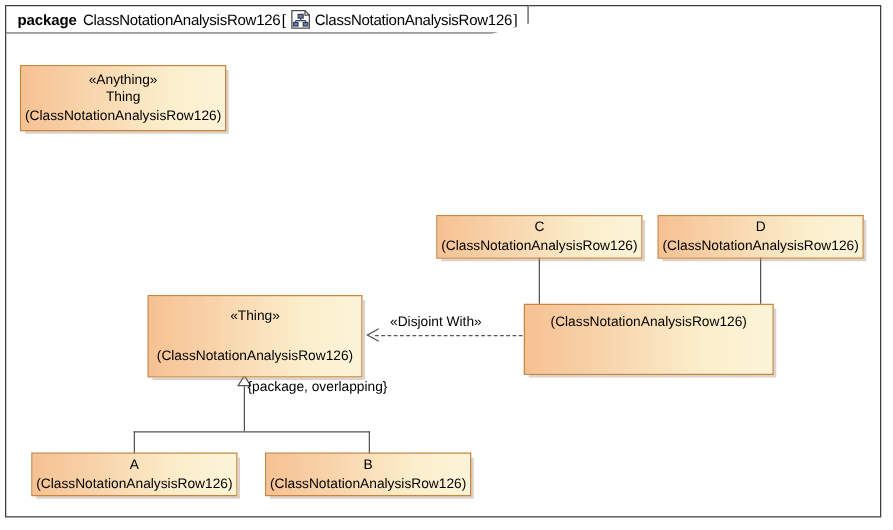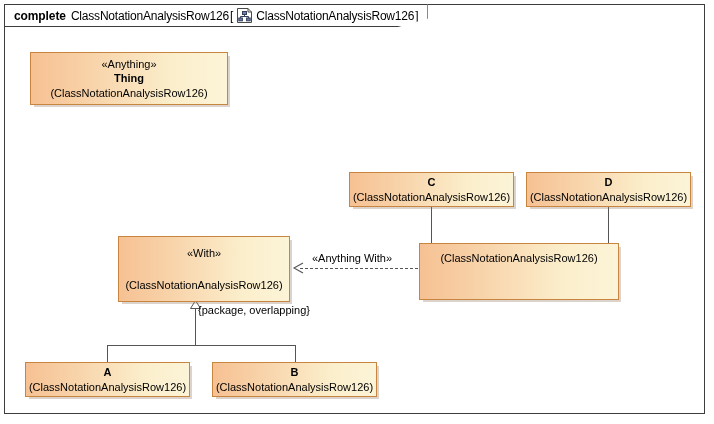--- a/index.html
+++ b/index.html
@@ -98,21 +98,21 @@
     line-height: 1.28;
     overflow: hidden;
   }
   .cls .stereo {
     font-size: 11px;
     color: #000000;
     white-space: nowrap;
   }
   .cls .nm {
     font-size: 11px;
-    font-weight: bold;
+    font-weight: normal;
     color: #000000;
     white-space: nowrap;
   }
   .cls .qual {
     font-size: 11px;
     color: #000000;
     white-space: nowrap;
   }
 
   
@@ -151,21 +151,21 @@
   svg { display: block; overflow: visible; }
 </style>
 </head>
 <body>
 
 <div id="canvas">
 
   <div class="pkg-frame"></div>
 
   <div class="pkg-tab">
-    <span class="pkg-kw">complete</span>
+    <span class="pkg-kw">package</span>
     <span class="pkg-name">ClassNotationAnalysisRow126</span>
     <span class="pkg-brk">[</span>
     <span class="diag-icon">
       <svg viewBox="0 0 15 15" width="15" height="15">
         <path d="M0.5 0.5 H11 L14.5 4 V14.5 H0.5 Z" fill="#ffffff" stroke="#4a4a4a" stroke-width="1"></path>
         <path d="M11 0.5 V4 H14.5" fill="none" stroke="#4a4a4a" stroke-width="1"></path>
         <rect x="5.5" y="3.5" width="4" height="3" fill="#6f7fa8" stroke="#35405c" stroke-width="1"></rect>
         <path d="M7.5 6.5 V8.5 M3.5 8.5 H11.5 M3.5 8.5 V10 M11.5 8.5 V10" fill="none" stroke="#35405c" stroke-width="1"></path>
         <rect x="1.8" y="10" width="3.6" height="2.8" fill="#6f7fa8" stroke="#35405c" stroke-width="1"></rect>
         <rect x="9.6" y="10" width="3.6" height="2.8" fill="#6f7fa8" stroke="#35405c" stroke-width="1"></rect>
@@ -188,51 +188,51 @@
       <polygon points="5.5,0.5 10.5,8.5 0.5,8.5" fill="#ffffff" stroke="#555555" stroke-width="1"></polygon>
     </svg>
   </div>
 
   <div class="dash-line" style="left:300px; top:268px; width:118px;"></div>
   <div style="position:absolute; left:292px; top:262px; width:12px; height:12px;">
     <svg viewBox="0 0 12 12" width="12" height="12">
       <path d="M11 1 L2 6 L11 11" fill="none" stroke="#555555" stroke-width="1.1"></path>
     </svg>
   </div>
-  <div class="edge-label" style="left:312px; top:252px;">«Anything With»</div>
+  <div class="edge-label" style="left:312px; top:252px;">«Disjoint With»</div>
 
   <div class="vline" style="left:195px; top:309px; height:36px;"></div>
   <div class="hline" style="left:107px; top:345px; width:189px;"></div>
   <div class="vline" style="left:107px; top:345px; height:18px;"></div>
   <div class="vline" style="left:295px; top:345px; height:18px;"></div>
   <div class="gen-head" style="left:190px; top:300px;">
     <svg viewBox="0 0 11 9" width="11" height="9">
       <polygon points="5.5,0.5 10.5,8.5 0.5,8.5" fill="#ffffff" stroke="#555555" stroke-width="1"></polygon>
     </svg>
   </div>
   <div class="edge-label" style="left:198px; top:304px;">{package, overlapping}</div>
 
-  <div class="cls" style="left:30px; top:52px; width:198px; height:53px;">
+  <div class="cls" style="left:16px; top:52px; width:165px; height:53px;">
     <span class="stereo">«Anything»</span>
     <span class="nm">Thing</span>
     <span class="qual">(ClassNotationAnalysisRow126)</span>
   </div>
 
   <div class="cls" style="left:349px; top:172px; width:165px; height:35px;">
     <span class="nm">C</span>
     <span class="qual">(ClassNotationAnalysisRow126)</span>
   </div>
 
   <div class="cls" style="left:526px; top:172px; width:165px; height:35px;">
     <span class="nm">D</span>
     <span class="qual">(ClassNotationAnalysisRow126)</span>
   </div>
 
   <div class="cls" style="left:118px; top:236px; width:172px; height:66px; justify-content:space-between; padding:9px 0 9px 0;">
-    <span class="stereo">«With»</span>
+    <span class="stereo">«Thing»</span>
     <span class="qual">(ClassNotationAnalysisRow126)</span>
   </div>
 
   <div class="cls" style="left:419px; top:243px; width:200px; height:57px; justify-content:space-between; padding:7px 0 7px 0;">
     <span class="qual">(ClassNotationAnalysisRow126)</span>
   </div>
 
   <div class="cls" style="left:25px; top:362px; width:165px; height:35px;">
     <span class="nm">A</span>
     <span class="qual">(ClassNotationAnalysisRow126)</span>

